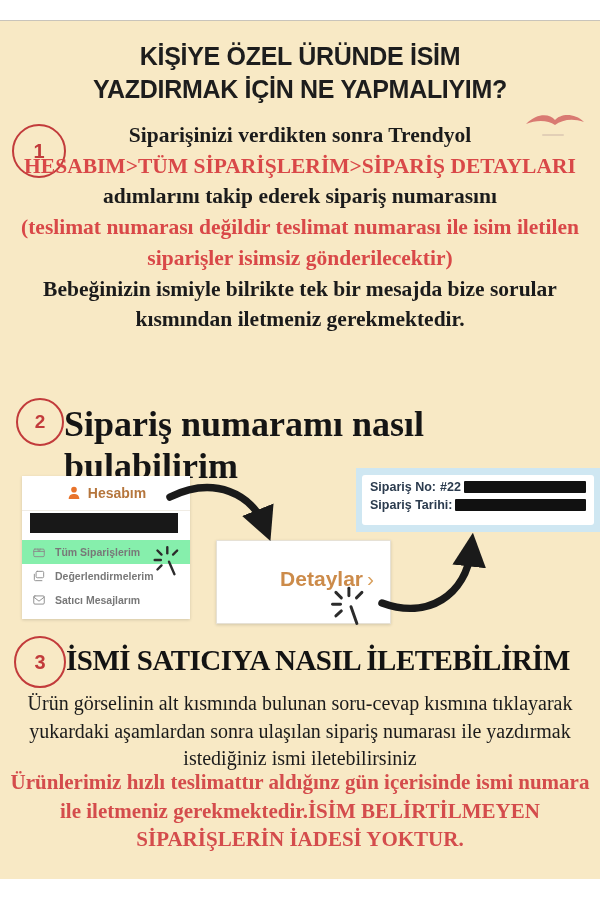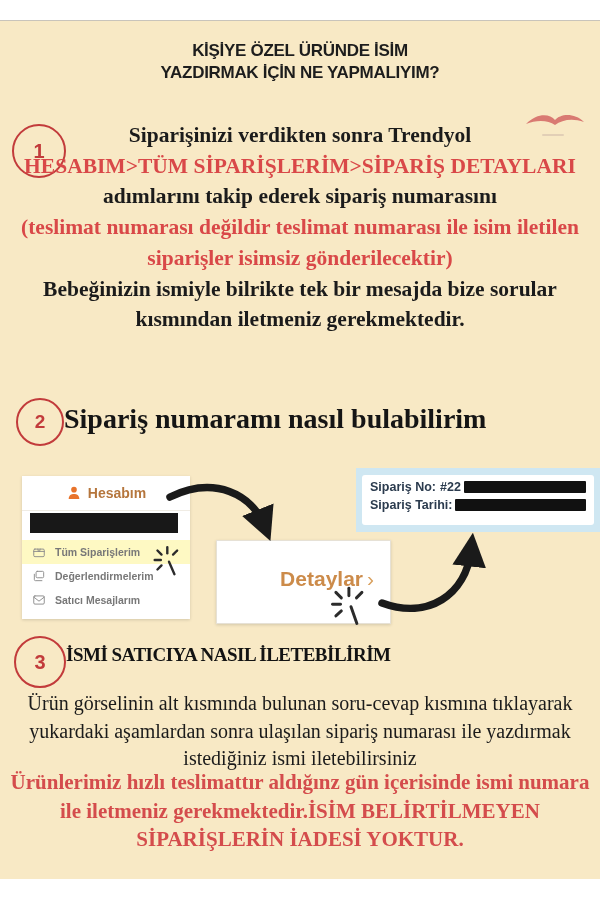--- a/index.html
+++ b/index.html
@@ -8,21 +8,21 @@
     font-family:"Liberation Serif",serif;overflow:hidden;
   }
   .paper{
     position:absolute;left:0;top:20px;width:600px;height:858px;
     background:#f8e9c5;border-top:1px solid #c9c4bb;
   }
   
   .title{
     position:absolute;left:0;top:40px;width:600px;text-align:center;
     font-family:"Liberation Sans",sans-serif;font-weight:bold;
-    font-size:17px;line-height:1.3;color:#1d1d1d;letter-spacing:-0.3px;
+    font-size:25px;line-height:1.3;color:#1d1d1d;letter-spacing:-0.3px;
   }
   .bird{position:absolute;left:524px;top:108px;width:62px;height:34px;}
   
   .num-circle{
     position:absolute;border:2.5px solid #c23b3b;border-radius:50%;
     display:flex;align-items:center;justify-content:center;
     font-family:"Liberation Sans",sans-serif;font-weight:bold;color:#c23b3b;
     background:transparent;
   }
   #circle1{left:12px;top:124px;width:50px;height:50px;font-size:20px;}
@@ -30,40 +30,40 @@
   #circle3{left:14px;top:636px;width:48px;height:48px;font-size:20px;}
   
   .step1-text{
     position:absolute;left:6px;right:6px;top:120px;text-align:center;
     font-weight:bold;font-size:21.5px;line-height:1.43;color:#1b1b1b;
   }
   .red-line{color:#d94848;}
   
   .h2-heading{
     position:absolute;left:64px;top:403px;width:530px;
-    font-weight:bold;font-size:28px;color:#151515;
+    font-weight:bold;font-size:36px;color:#151515;
   }
   .panel{position:absolute;background:#ffffff;box-shadow:0 1px 3px rgba(0,0,0,.15);}
   #panelA{left:22px;top:476px;width:168px;height:143px;}
   .acct-header{
     height:34px;display:flex;align-items:center;justify-content:center;gap:6px;
     border-bottom:1px solid #f0ece4;
   }
   .acct-header span{
     font-family:"Liberation Sans",sans-serif;font-weight:bold;
     font-size:14px;color:#b5763d;
   }
   .redact-bar{position:absolute;background:#181818;}
   #barA{left:8px;top:37px;width:148px;height:20px;}
   .menu{position:absolute;left:0;top:64px;width:100%;}
   .menu-row{
     display:flex;align-items:center;gap:9px;padding:5px 0 5px 10px;
     font-family:"Liberation Sans",sans-serif;font-size:10.5px;font-weight:600;color:#787878;
   }
-  .menu-row.hl{background:#fef9c3;}
+  .menu-row.hl{background:#86efac;}
   #panelB{left:216px;top:540px;width:173px;height:82px;border:1px solid #e6e1d6;}
   .detaylar{
     position:absolute;right:16px;top:26px;
     font-family:"Liberation Sans",sans-serif;font-size:21px;font-weight:bold;color:#cc8b4a;
   }
   .detaylar .chev{color:#d9a05e;font-weight:normal;margin-left:4px;}
   #panelC{
     position:absolute;left:356px;top:468px;width:244px;height:64px;
     background:#cfe7f2;box-shadow:none;
   }
@@ -77,21 +77,21 @@
   }
   .order-line .val{margin-left:4px;font-weight:bold;color:#2b3b4e;}
   .order-line .bar{height:12px;background:#111;flex:1;margin-left:3px;border-radius:1px;}
   .sparkle{position:absolute;pointer-events:none;}
   #sparkle1{left:152px;top:543px;width:34px;height:34px;}
   #sparkle2{left:330px;top:584px;width:42px;height:42px;}
   .arrows{position:absolute;left:0;top:455px;width:600px;height:200px;pointer-events:none;}
   
   .h3-heading{
     position:absolute;left:66px;top:644px;width:532px;
-    font-weight:bold;font-size:19px;color:#131313;letter-spacing:-0.5px;
+    font-weight:bold;font-size:29px;color:#131313;letter-spacing:-0.5px;
   }
   .step3-black{
     position:absolute;left:8px;right:8px;top:690px;text-align:center;
     font-weight:normal;font-size:20px;line-height:1.38;color:#1b1b1b;
   }
   .step3-red{
     position:absolute;left:4px;right:4px;top:768px;text-align:center;
     font-weight:bold;font-size:21px;line-height:1.36;color:#d44c4c;
   }
   .icon-gray{stroke:#8a8a8a;fill:none;stroke-width:1.6;stroke-linecap:round;stroke-linejoin:round;}

